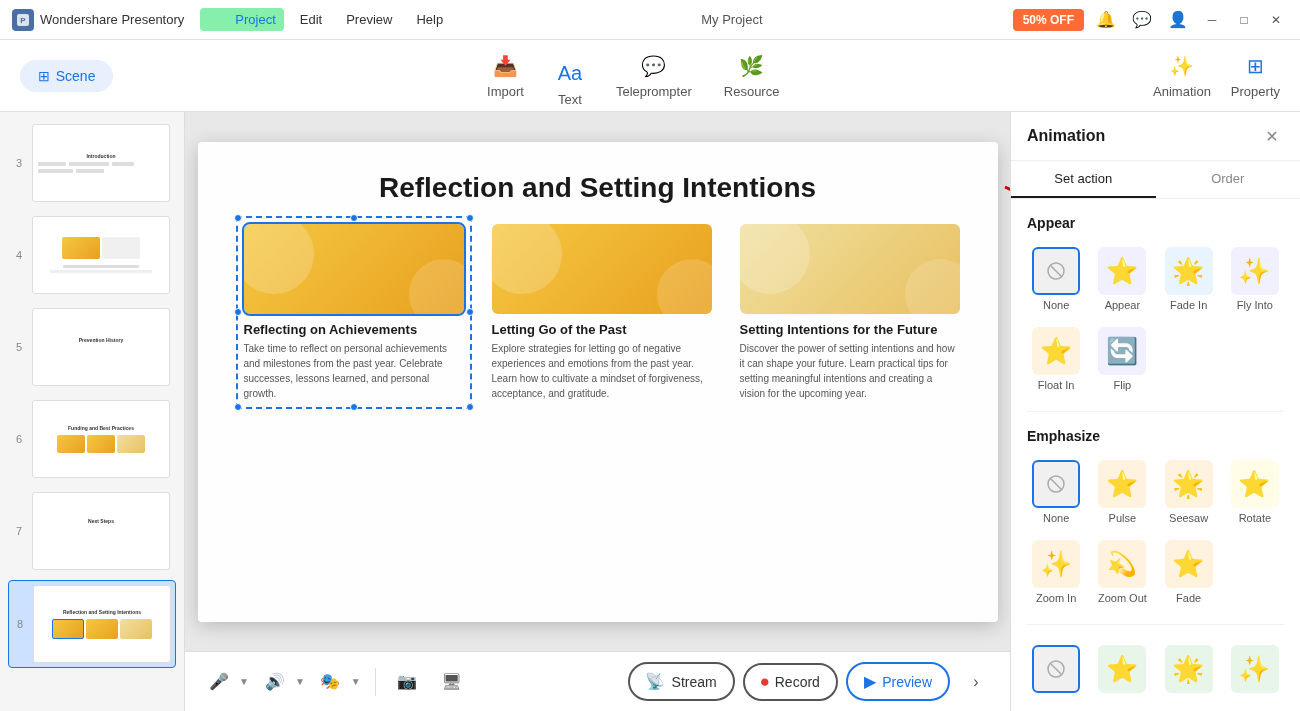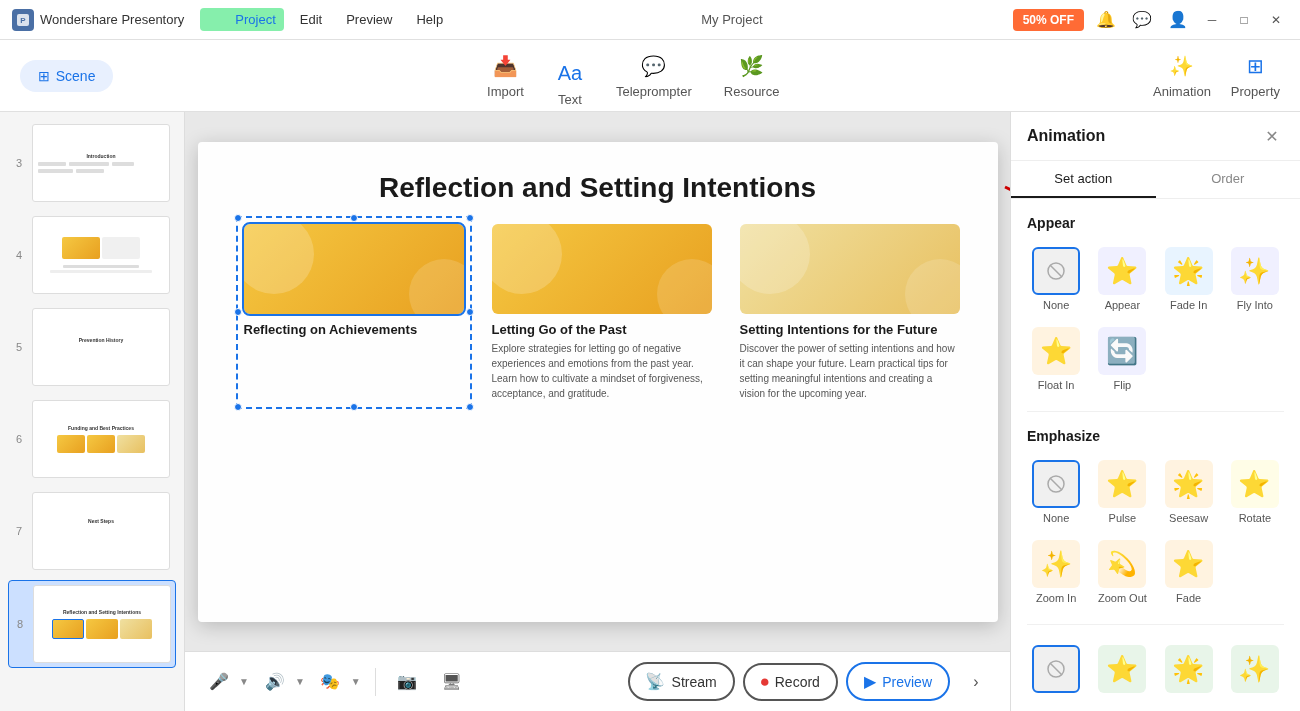--- a/index.html
+++ b/index.html
@@ -492,20 +492,21 @@
               <div class="selection-dot sd-tm"></div>
               <div class="selection-dot sd-tr"></div>
               <div class="selection-dot sd-ml"></div>
               <div class="selection-dot sd-mr"></div>
               <div class="selection-dot sd-bl"></div>
               <div class="selection-dot sd-bm"></div>
               <div class="selection-dot sd-br"></div>
             </div>
             <div class="slide-card-img"></div>
             <div class="slide-card-title">Reflecting on Achievements</div>
+            <div class="slide-card-text">Take time to reflect on personal achievements and milestones from the past year. Celebrate successes, lessons learned, and personal growth.</div>
           </div>
 
           <div class="slide-card">
             <div class="slide-card-img"></div>
             <div class="slide-card-title">Letting Go of the Past</div>
             <div class="slide-card-text">Explore strategies for letting go of negative experiences and emotions from the past year. Learn how to cultivate a mindset of forgiveness, acceptance, and gratitude.</div>
           </div>
 
           <div class="slide-card">
             <div class="slide-card-img" style="background:linear-gradient(135deg,#f0e0a0,#e8c060);"></div>

